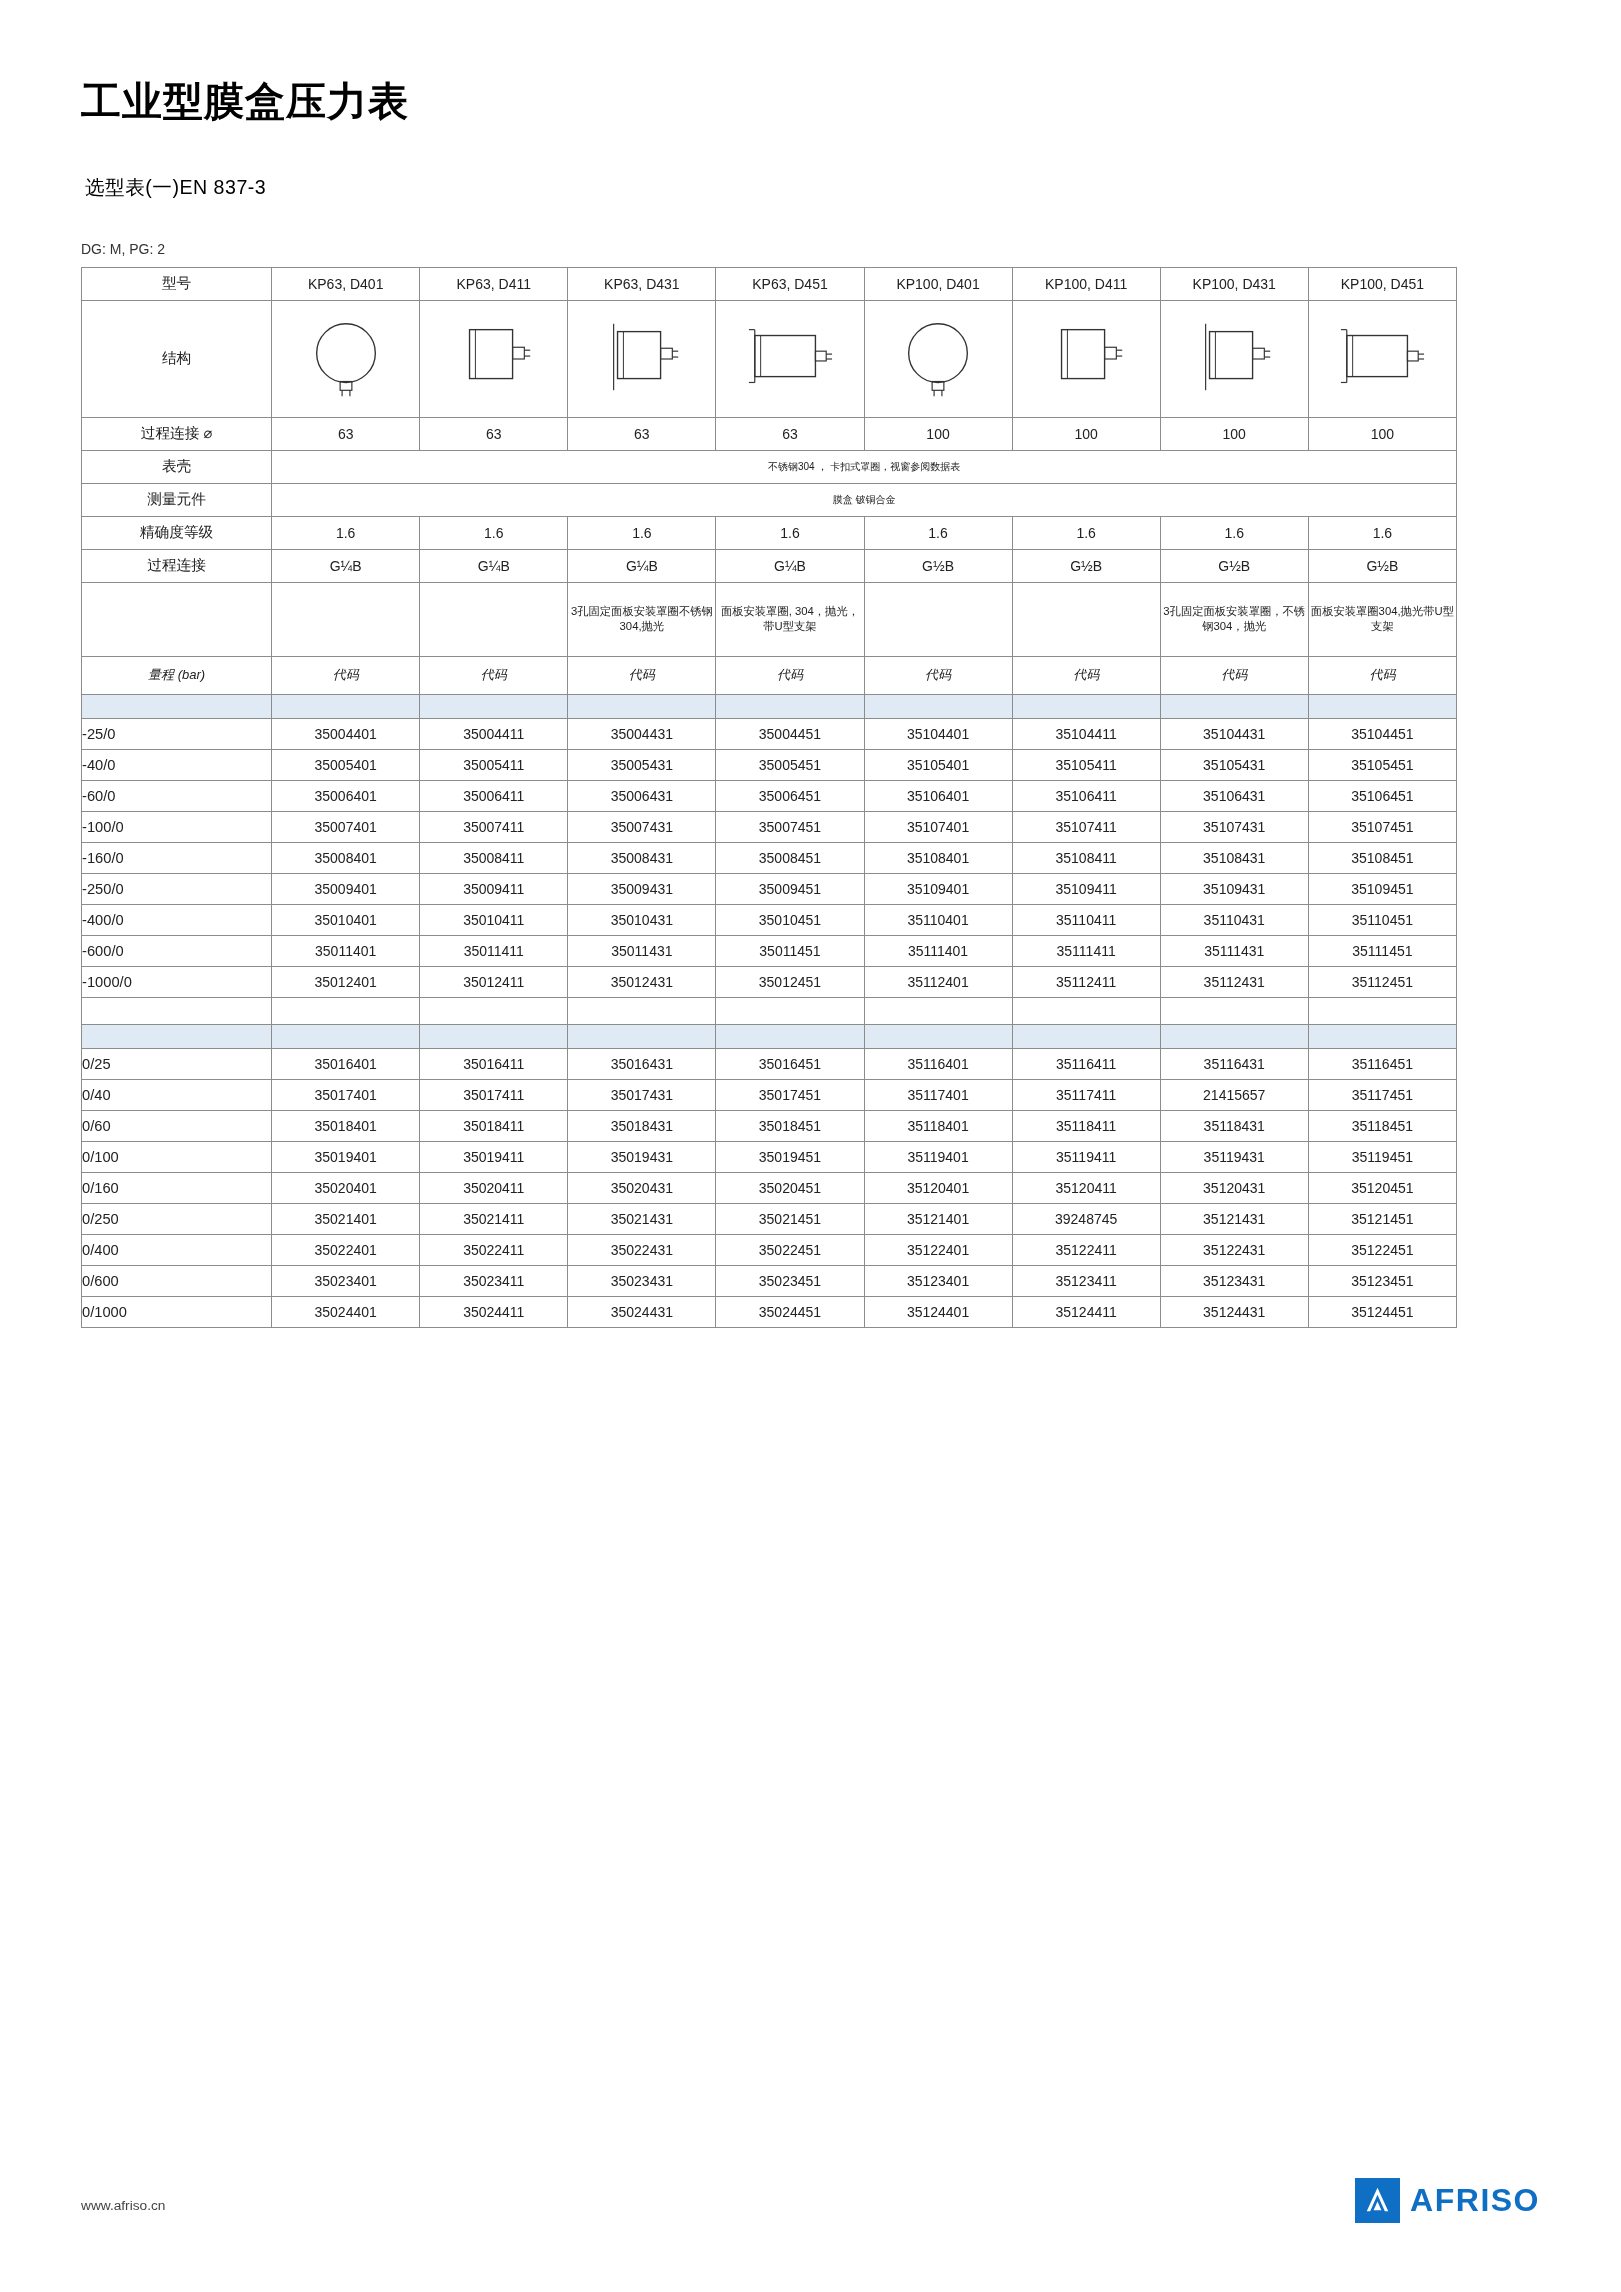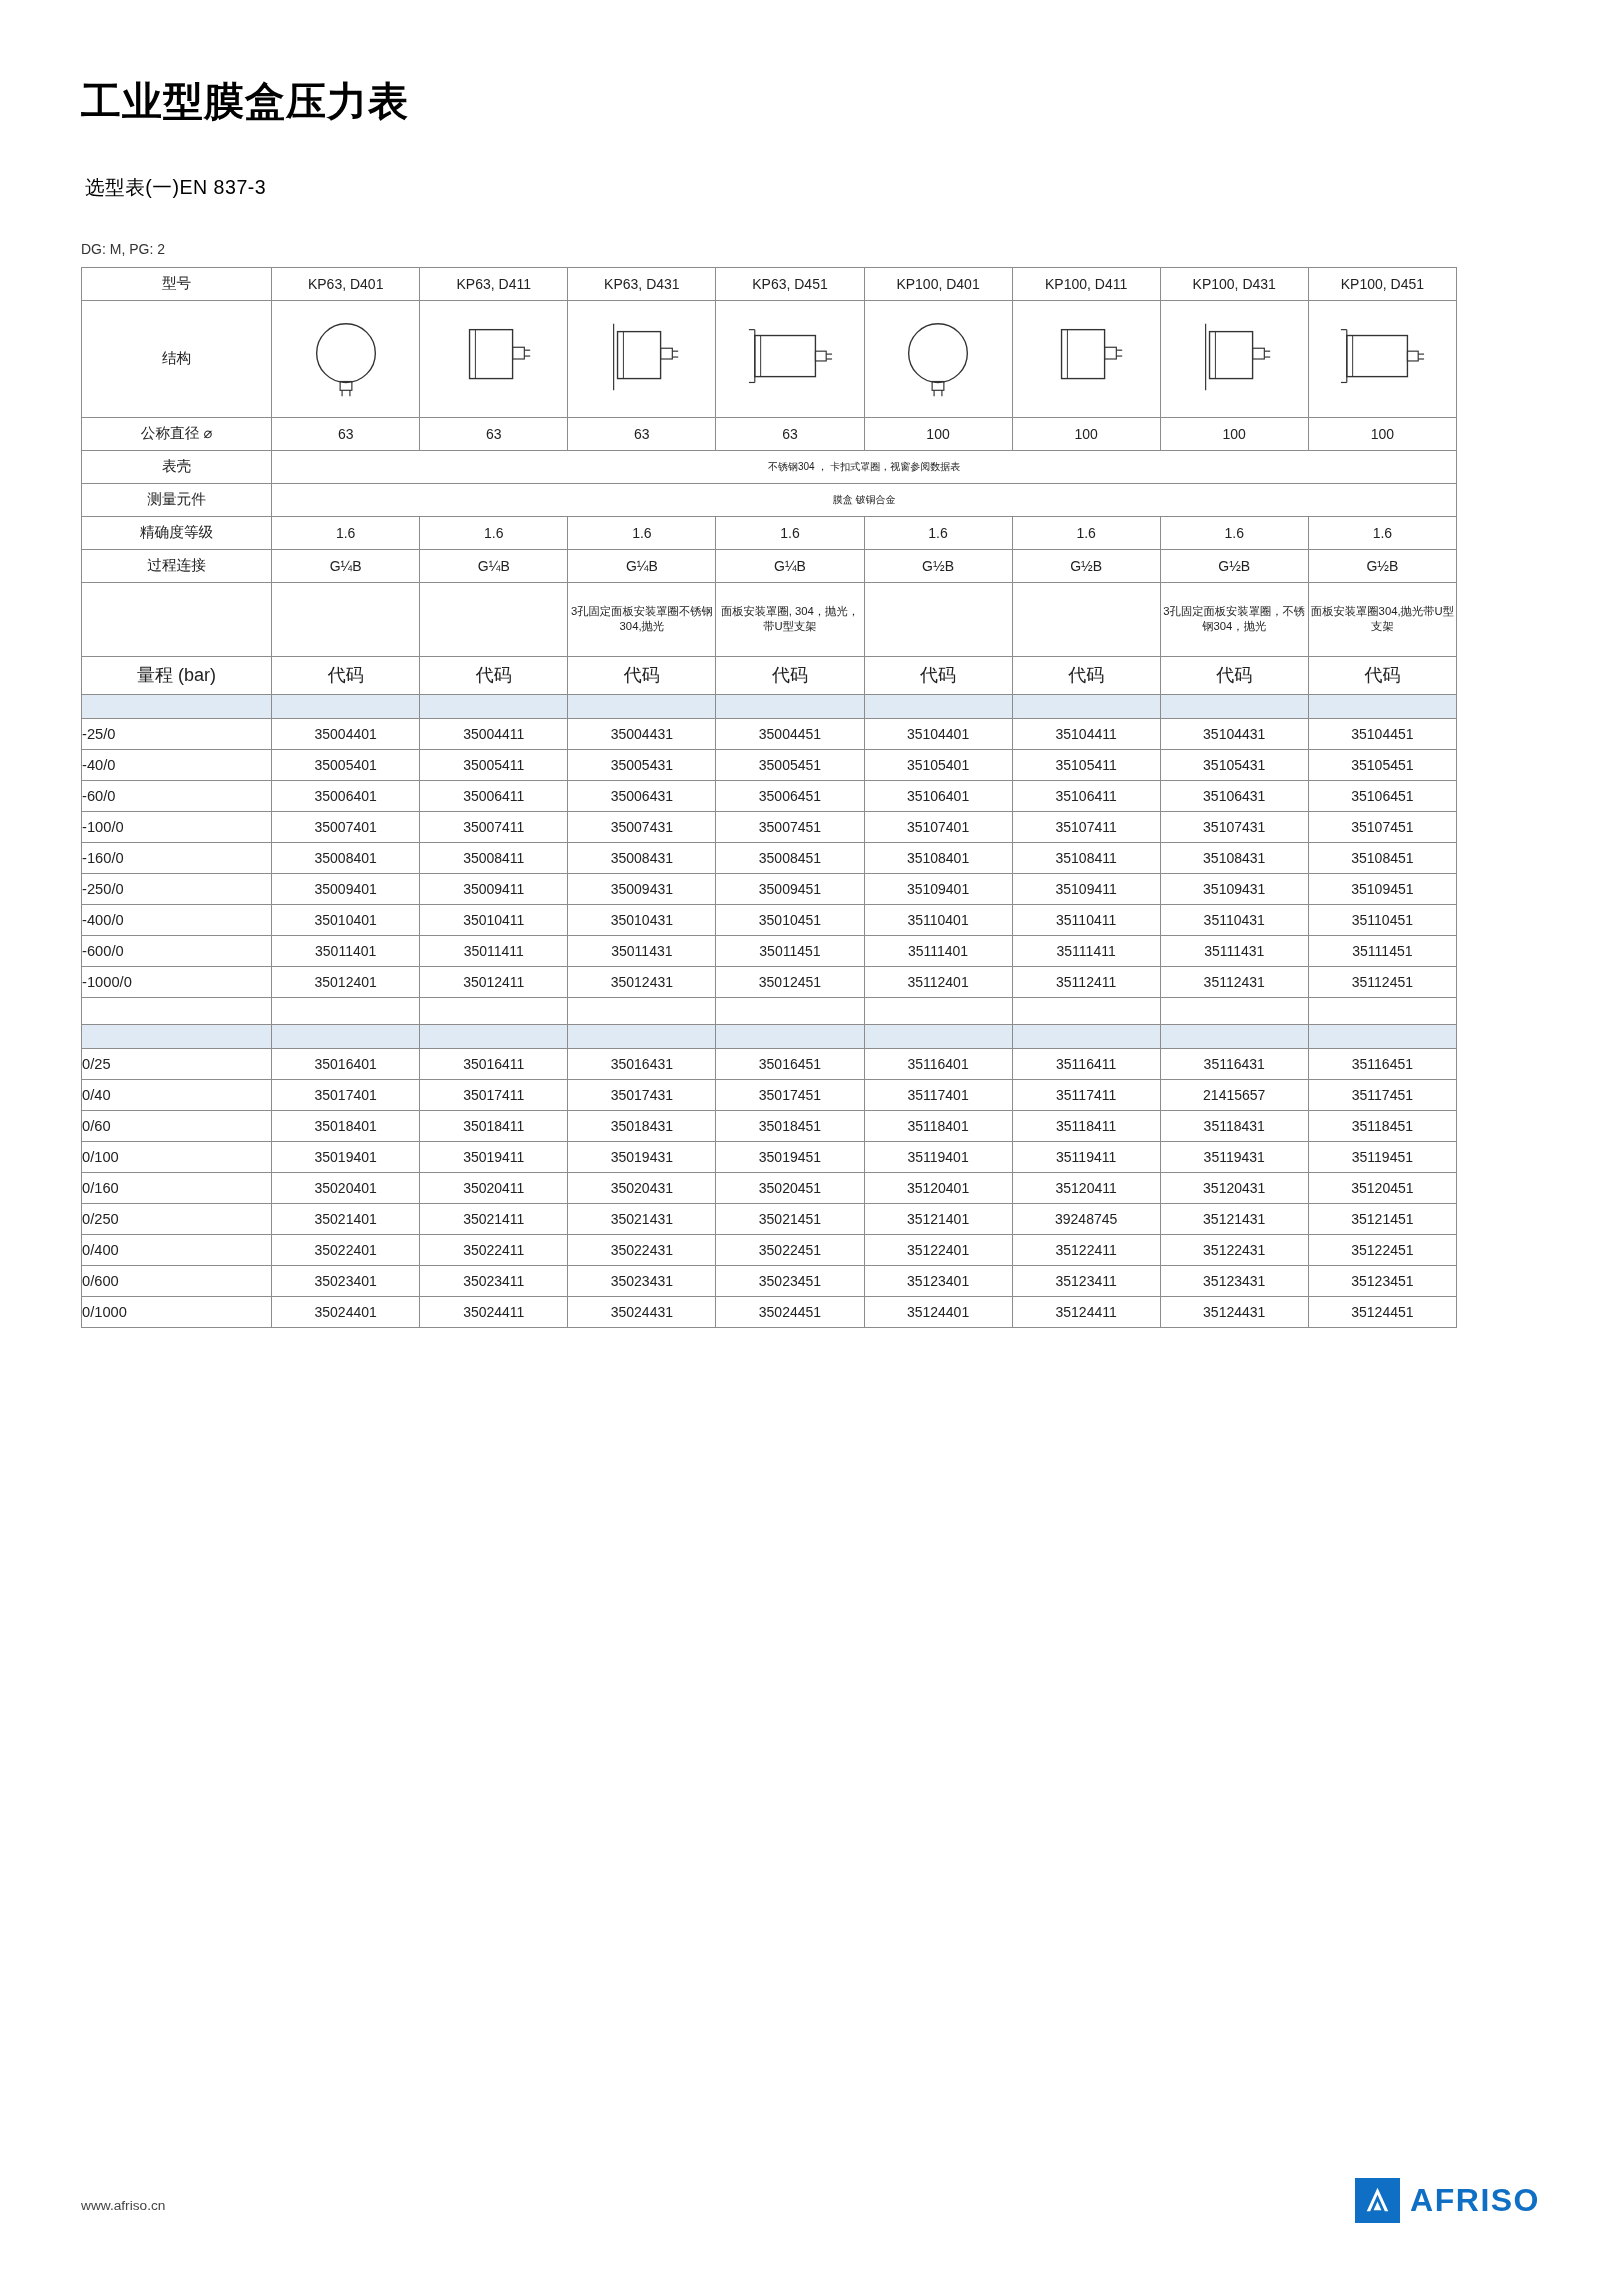--- a/index.html
+++ b/index.html
@@ -109,21 +109,22 @@
   }
   .data-row td.rowlabel {
     text-align: left;
   }
   .hl {
     color: #0a6bbf;
     font-weight: bold;
   }
   .code-head td {
     height: 37px;
-    font-size: 18px;
+    font-size: 13px;
+    font-style: italic;
   }
 
   svg.fig {
     display: block;
     margin: 0 auto;
   }
 
   .footer-url {
     position: absolute;
     left: 81px;
@@ -262,21 +263,21 @@
     <line x1="24" y1="16" x2="24" y2="70" stroke="#333" stroke-width="1.2"></line>
     <line x1="18" y1="16" x2="24" y2="16" stroke="#333" stroke-width="1.2"></line>
     <line x1="18" y1="70" x2="24" y2="70" stroke="#333" stroke-width="1.2"></line>
     <rect x="86" y="38" width="11" height="10" fill="none" stroke="#333" stroke-width="1.2"></rect>
     <line x1="97" y1="41" x2="103" y2="41" stroke="#333" stroke-width="1.2"></line>
     <line x1="97" y1="46" x2="103" y2="46" stroke="#333" stroke-width="1.2"></line>
   </svg>
             </td>
           </tr>
           <tr class="h-label">
-            <td class="rowlabel">公称直径 ⌀</td>
+            <td class="rowlabel">过程连接 ⌀</td>
             <td>63</td>
             <td>63</td>
             <td>63</td>
             <td>63</td>
             <td>100</td>
             <td>100</td>
             <td>100</td>
             <td>100</td>
           </tr>
           <tr class="h-label">

